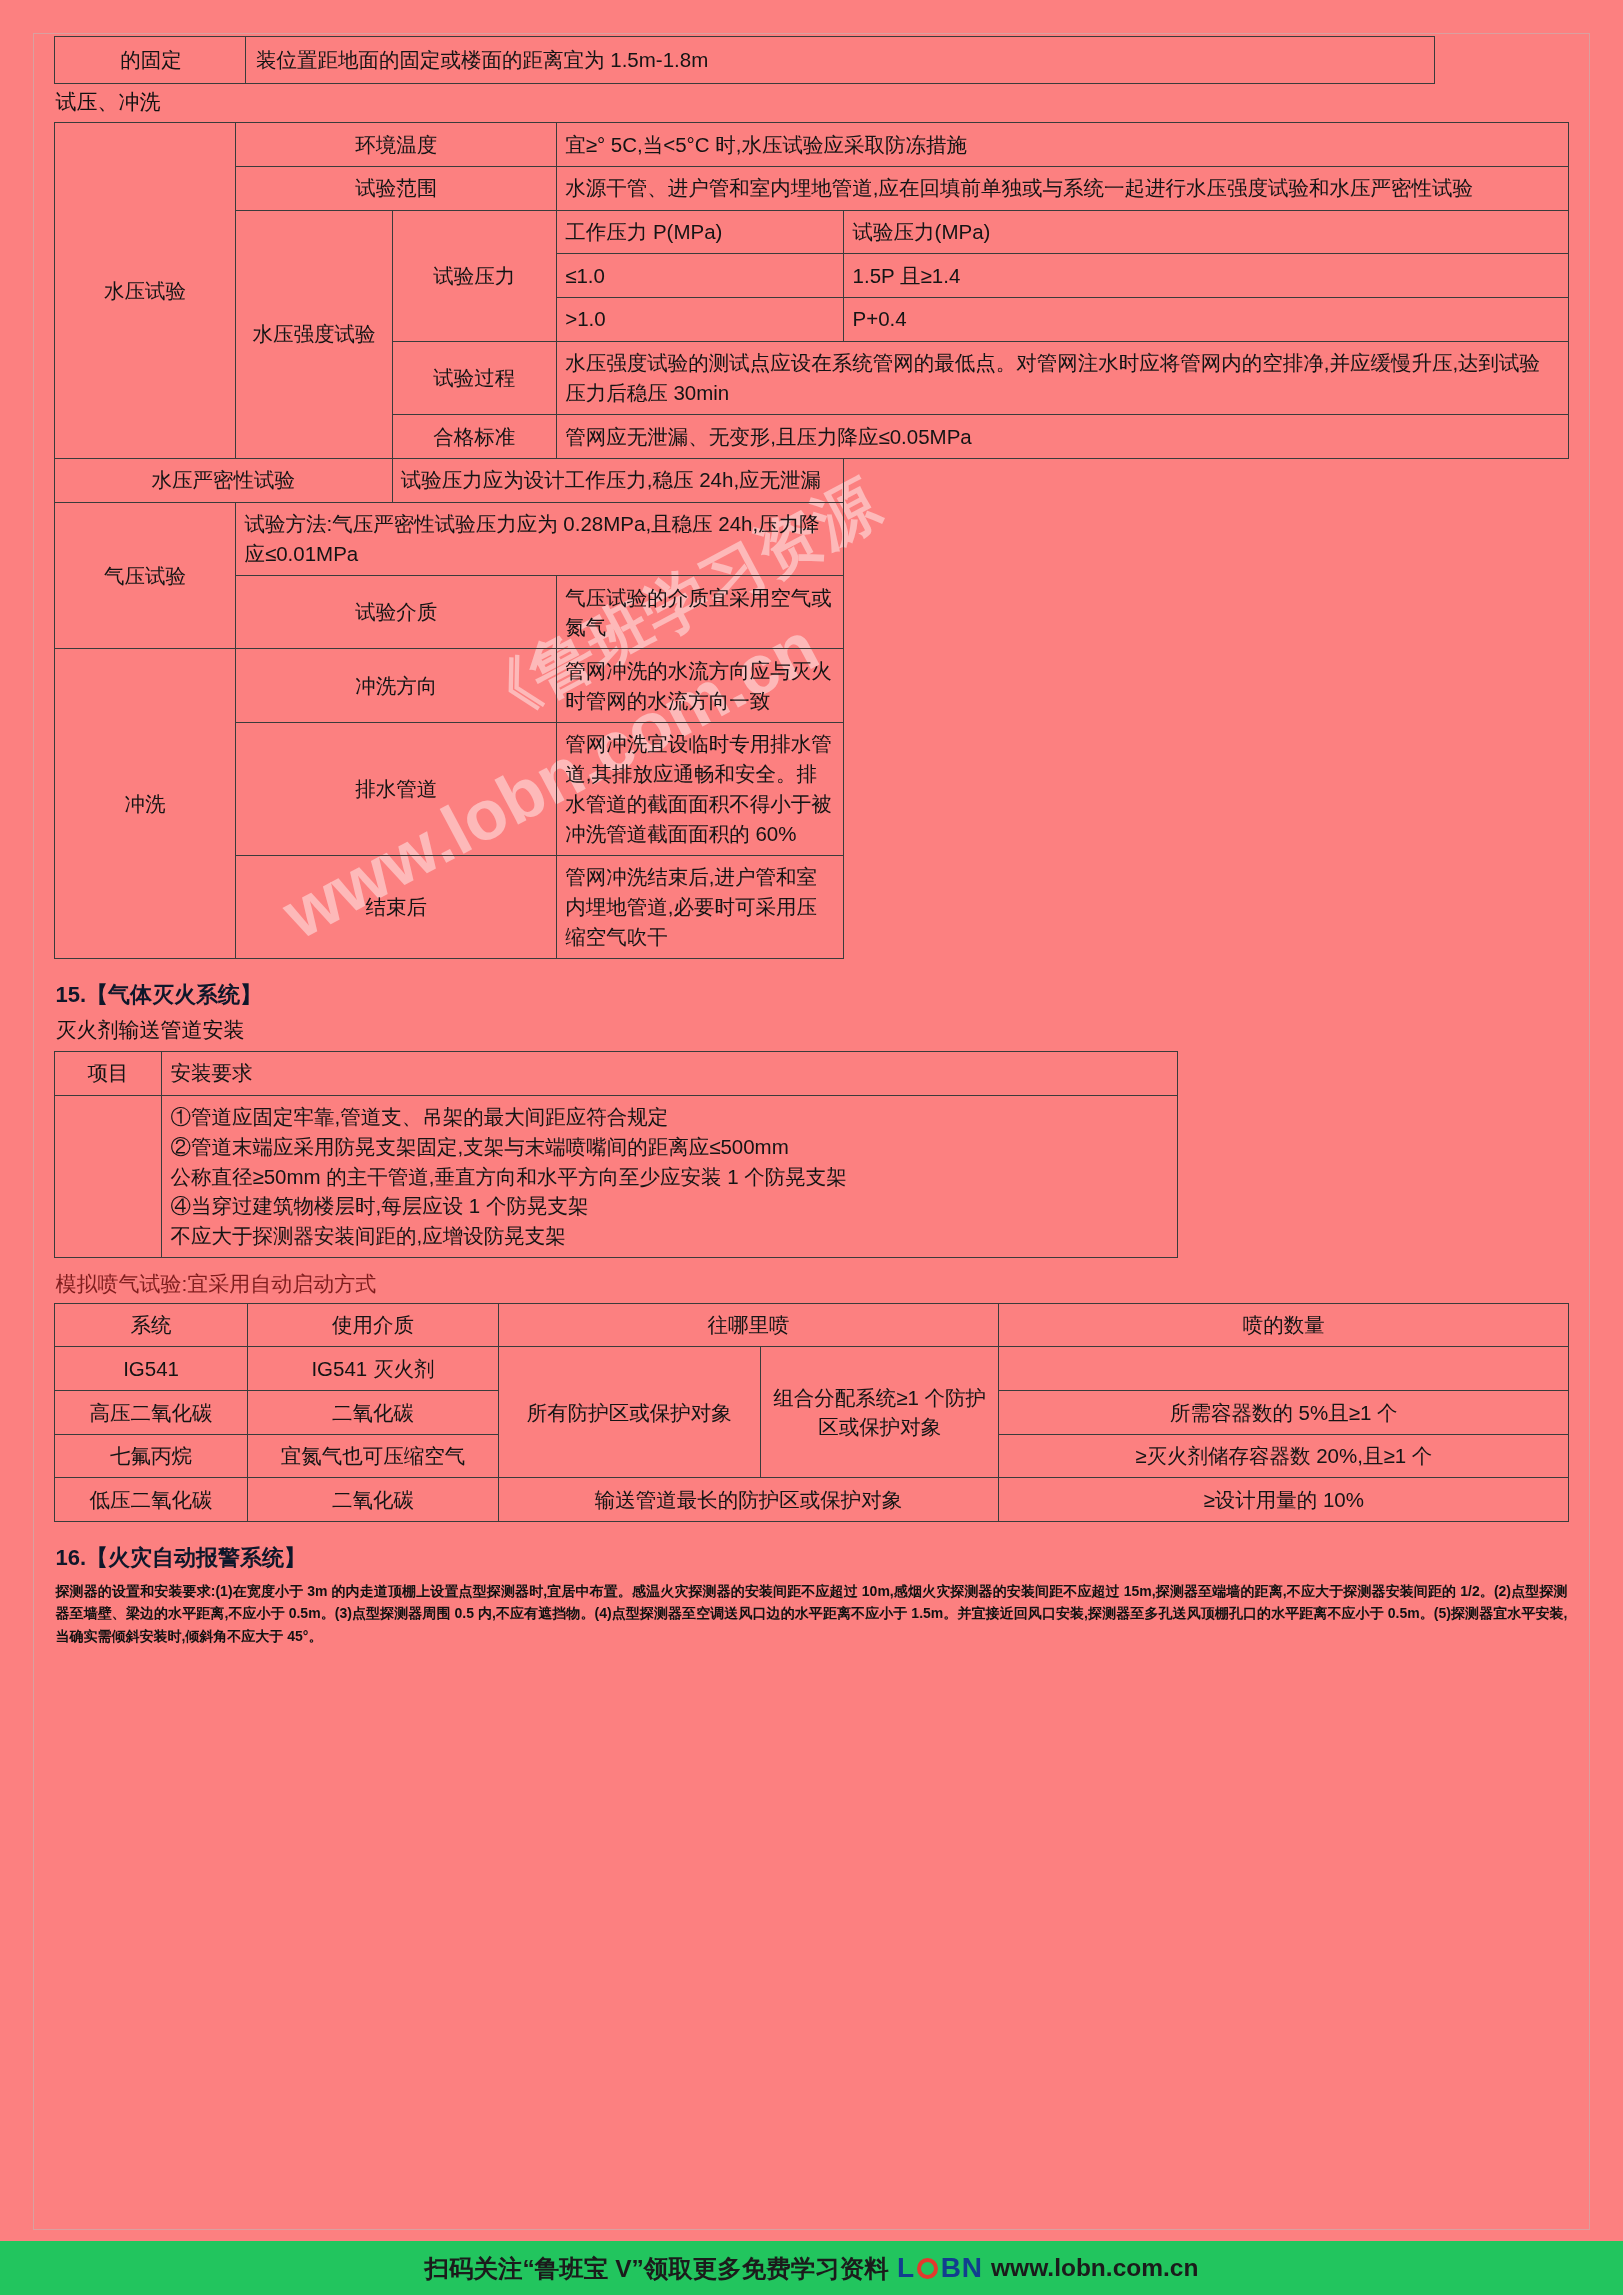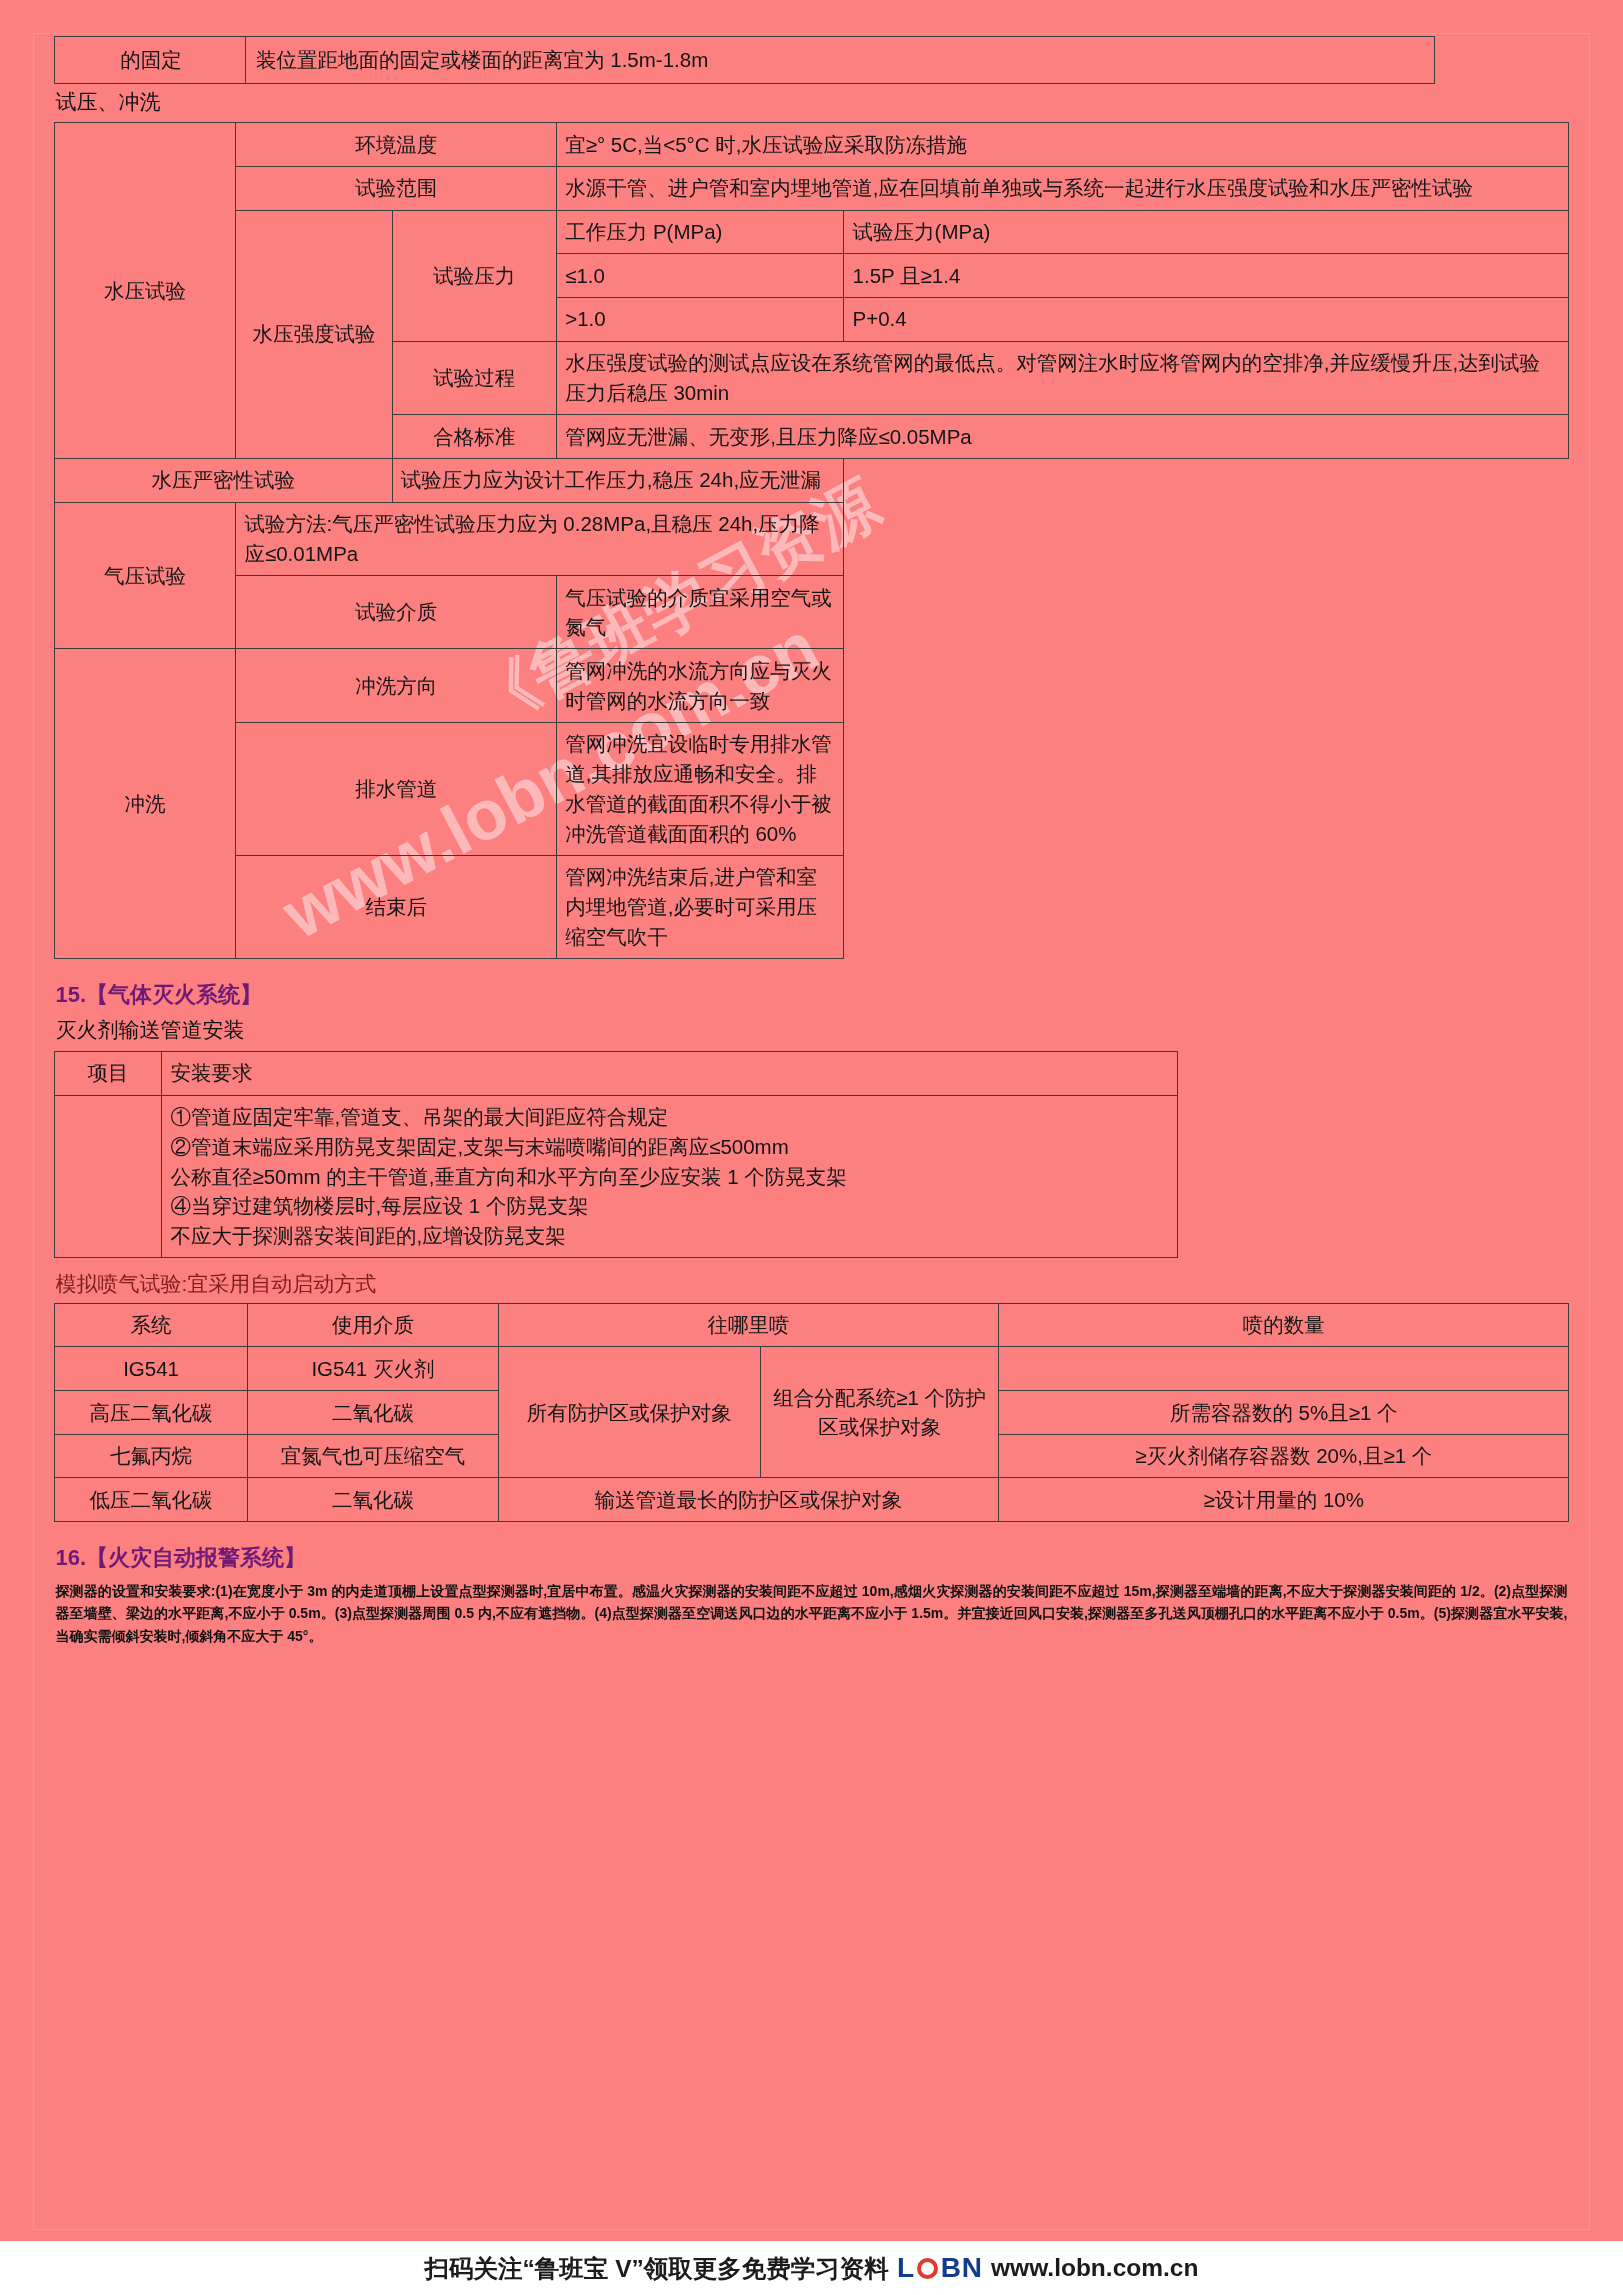--- a/index.html
+++ b/index.html
@@ -66,21 +66,21 @@
     line-height: 1.45;
     color: #141414;
     vertical-align: middle;
     font-weight: normal;
   }
   .c { text-align: center; }
   .l { text-align: left; }
   .sect-title {
     font-size: 22px;
     font-weight: bold;
-    color: #701a75;
+    color: #0f172a;
     margin: 21px 0 6.5px 1.6px;
   }
   .sub-line {
     font-size: 21px;
     color: #111;
     margin: 3.3px 0 6.5px 1.6px;
   }
   .para {
     font-size: 14px;
     line-height: 1.62;
@@ -94,21 +94,21 @@
     margin: 11.5px 0 4.9px 1.6px;
     color: #7f1d1d;
   }
   .top-table td { height: 33px; padding-left: 10px; }
   .footer {
     position: absolute;
     left: 0;
     bottom: 0;
     width: 1623px;
     height: 54px;
-    background: #ffffff;
+    background: #22c55e;
     display: flex;
     align-items: center;
     justify-content: center;
     z-index: 5;
   }
   .footer-inner {
     display: flex;
     align-items: center;
     gap: 8.2px;
     font-size: 24.5px;

